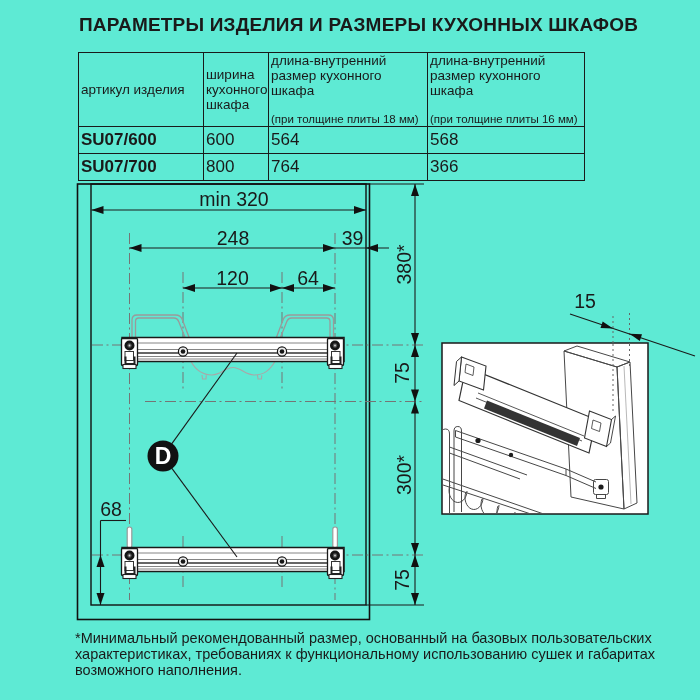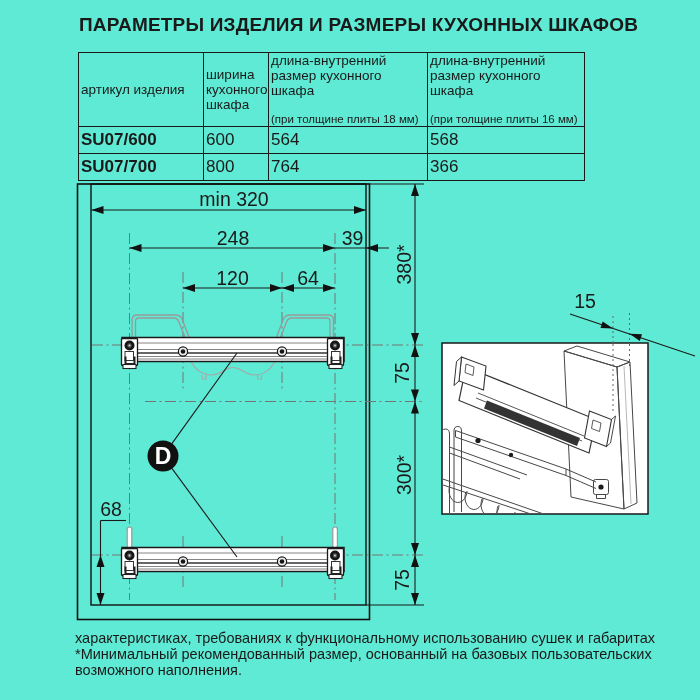--- a/index.html
+++ b/index.html
@@ -260,18 +260,18 @@
       <line class="dot" x1="613" y1="316" x2="613" y2="344"></line>
       <line class="dot" x1="629.5" y1="313" x2="629.5" y2="344"></line>
       <line class="thin" x1="570" y1="314" x2="695" y2="356"></line>
       <polygon class="arr" points="613,328.5 600.5,328 602.7,321.4"></polygon>
       <polygon class="arr" points="629.5,333.8 639.8,340.9 642,334.3"></polygon>
       <text class="dim" x="585" y="308" text-anchor="middle">15</text>
     </g>
   </svg>
 
   <div class="footnote">
+    <div>*Минимальный рекомендованный размер, основанный на базовых пользовательских</div>
     <div>характеристиках, требованиях к функциональному использованию сушек и габаритах</div>
-    <div>*Минимальный рекомендованный размер, основанный на базовых пользовательских</div>
     <div>возможного наполнения.</div>
   </div>
 
 </div>
 
 </body></html>

